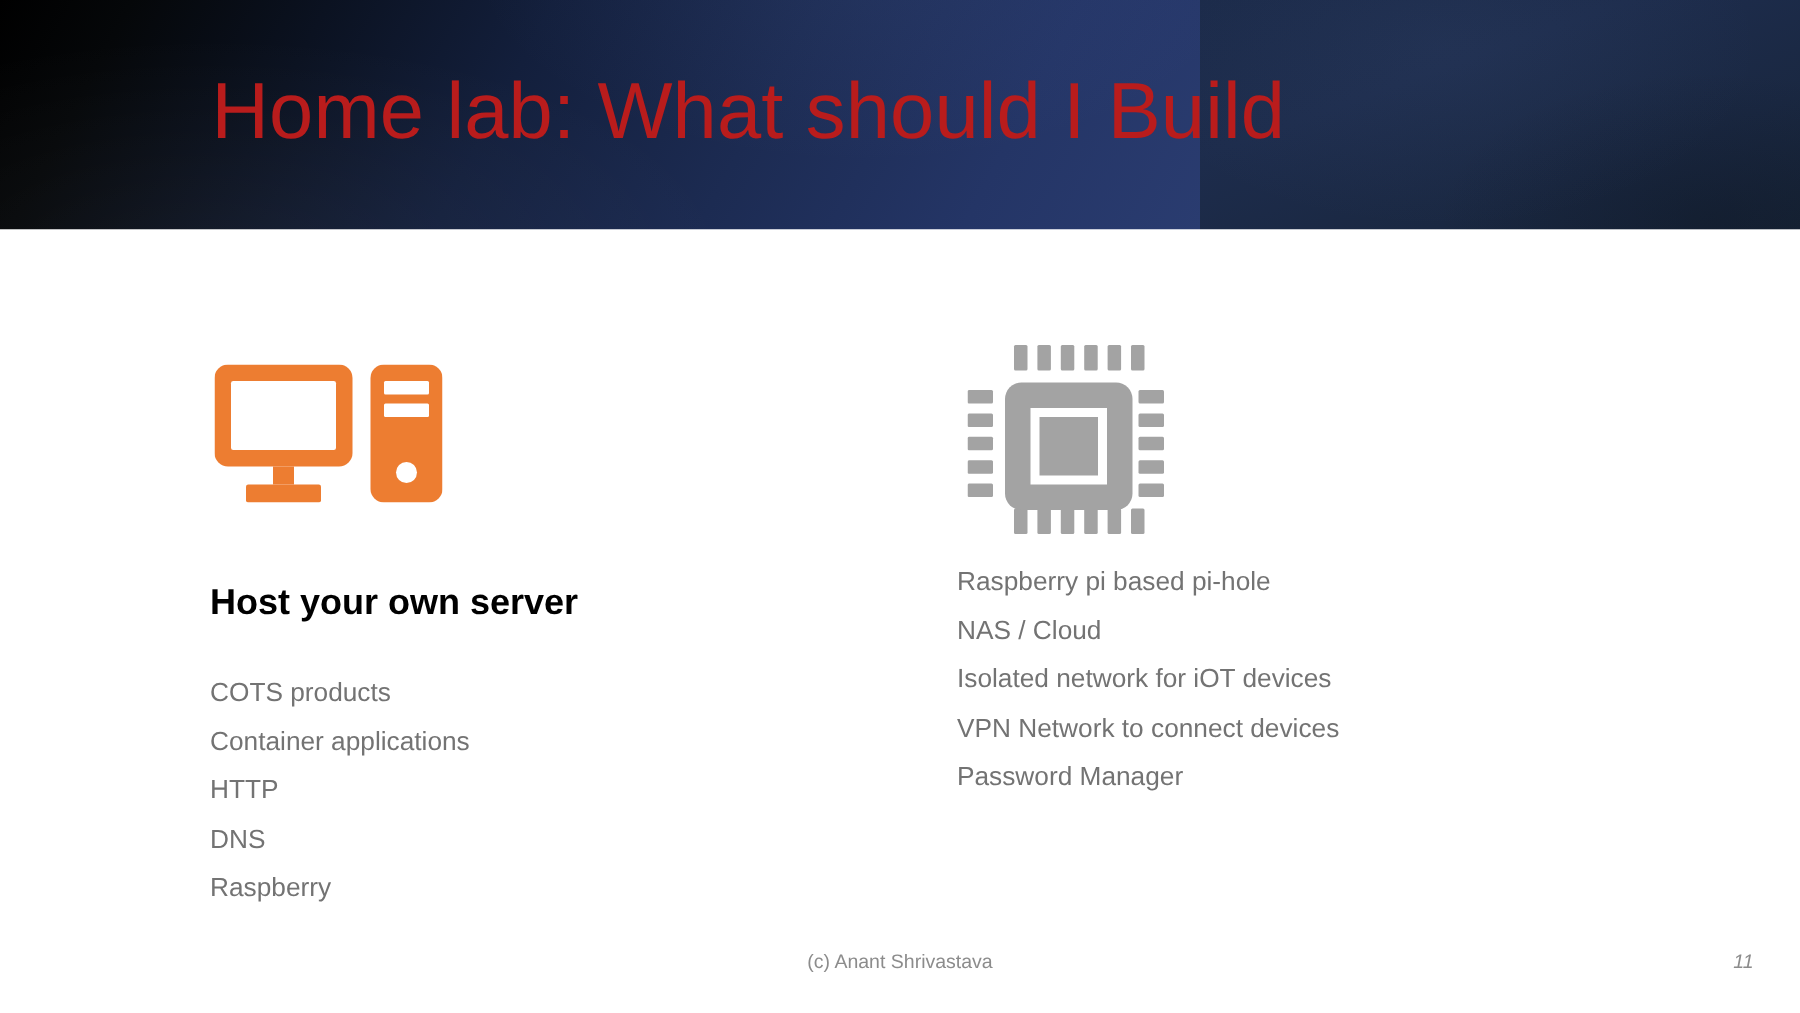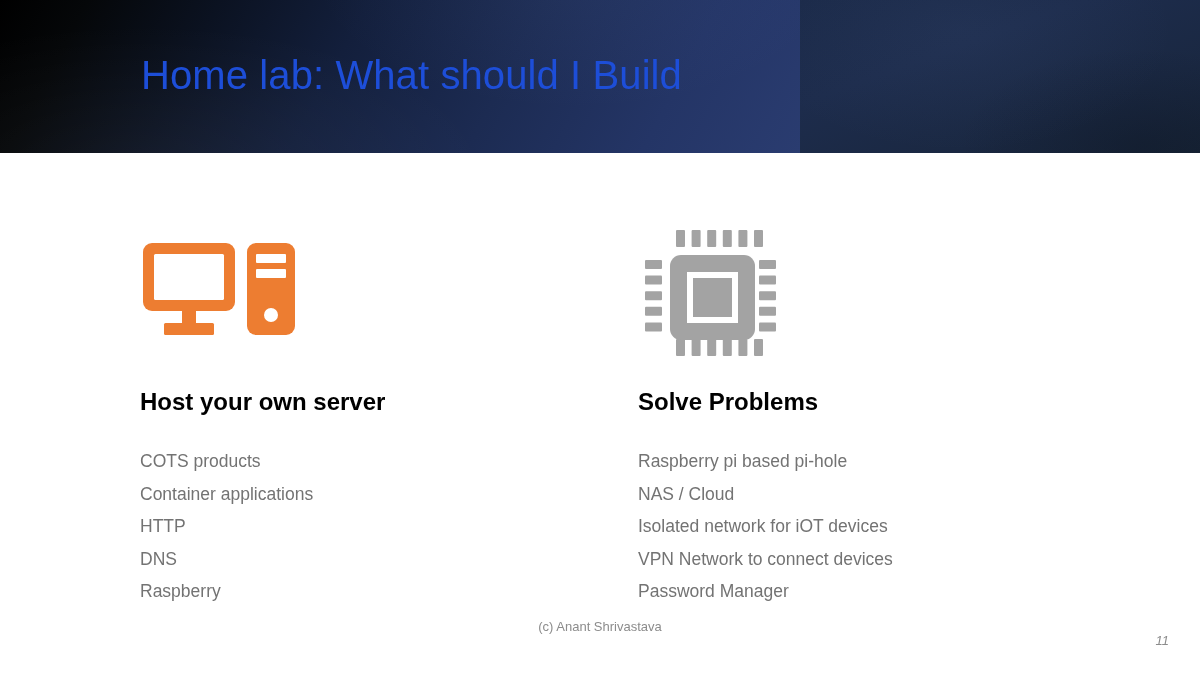--- a/index.html
+++ b/index.html
@@ -73,25 +73,25 @@
     background:
       radial-gradient(ellipse 300px 170px at 40% 20%, rgba(120,150,210,0.06), rgba(255,255,255,0) 72%),
       radial-gradient(ellipse 260px 140px at 85% 95%, rgba(10,16,28,0.30), rgba(255,255,255,0) 70%);
     pointer-events: none;
   }
 
   #slide-title {
     position: absolute;
     left: 141px;
     top: 44px;
-    font-size: 40px;
+    font-size: 53px;
     line-height: 62px;
     font-weight: 300;
     letter-spacing: 0.1px;
-    color: #1d4ed8;
+    color: #b91c1c;
     white-space: nowrap;
     z-index: 5;
   }
 
   
   .column {
     position: absolute;
     top: 230px;
   }
   #column-left  { left: 140px; width: 430px; }
@@ -126,21 +126,21 @@
   
   .icon-desktop { position: absolute; left: 3px; top: 13px; }
 
   
   .icon-chip { position: absolute; left: 7px; top: 0px; }
 
   
   #footer-credit {
     position: absolute;
     left: 0;
-    top: 619px;
+    top: 633px;
     width: 1200px;
     text-align: center;
     font-size: 13px;
     color: #8c8c8c;
   }
   #footer-pagenum {
     position: absolute;
     right: 31px;
     top: 633px;
     font-size: 13px;
@@ -228,21 +228,20 @@
 
           <rect x="25" y="25" width="85" height="85" rx="11" ry="11"></rect>
         </g>
 
         <rect x="42" y="42" width="51" height="51" fill="#ffffff"></rect>
 
         <rect x="48" y="48" width="39" height="39" fill="#a3a3a3"></rect>
       </svg>
     </div>
 
-    <div class="col-heading">Solve Problems</div>
 
     <ul class="bullet-list">
       <li>Raspberry pi based pi-hole</li>
       <li>NAS / Cloud</li>
       <li>Isolated network for iOT devices</li>
       <li>VPN Network to connect devices</li>
       <li>Password Manager</li>
     </ul>
   </div>
 

